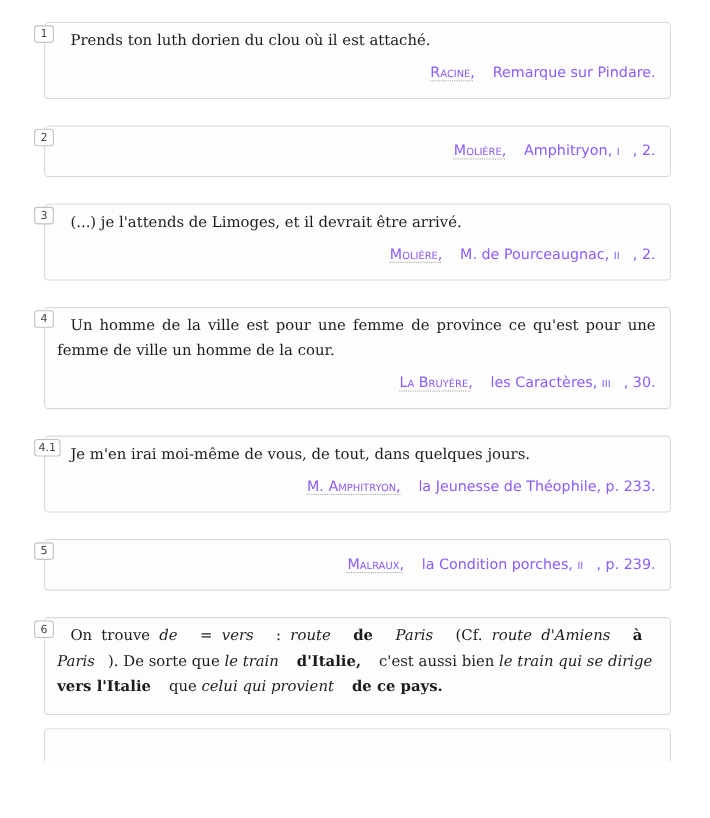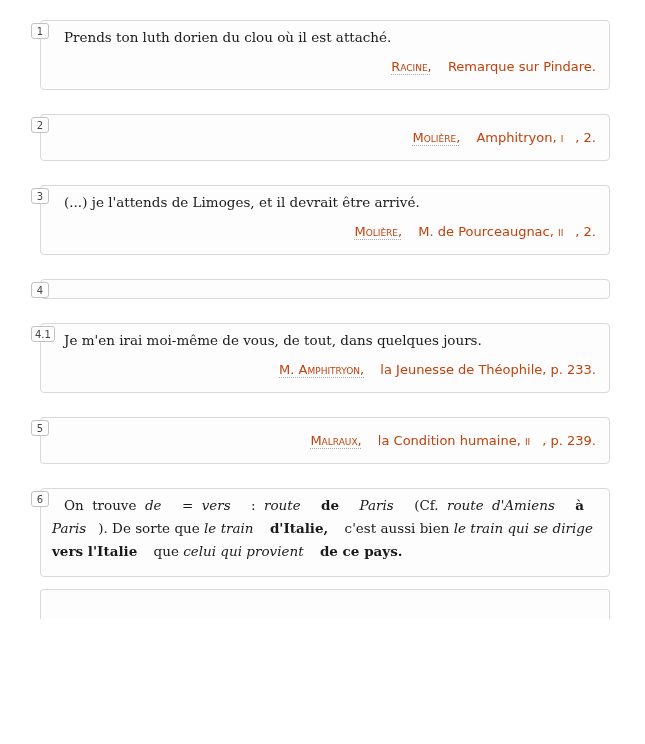--- a/index.html
+++ b/index.html
@@ -48,21 +48,21 @@
     font-size: 13.5px;
     line-height: 23px;
     color: var(--text-color, #1a1a1a);
     text-align: justify;
   }
   .attribution {
     margin: 9px 0 0 0;
     font-family: "DejaVu Sans", sans-serif;
     font-size: 13px;
     line-height: 18px;
-    color: #c2410c;
+    color: #8b5cf6;
     text-align: right;
   }
   .seg-normal { font-style: normal; font-weight: normal; margin-left: 12px; }
   .seg-italic { font-style: italic; }
   .seg-bold   { font-weight: bold; }
   .seg-sc     { font-variant: small-caps; }
   .seg-author {
     font-variant: small-caps;
     text-decoration: underline dotted;
     text-decoration-color: var(--underline-color, #aaaaaa);
@@ -98,31 +98,33 @@
   </section>
 
   <section class="entry">
     <span class="badge">3</span>
     <p class="quote"><span class="seg-normal">(...) je l'attends de Limoges, et il devrait être arrivé.</span></p>
     <p class="attribution"><span class="seg-author">Molière,</span><span class="seg-normal"> M. de Pourceaugnac, </span><span class="seg-sc">ii</span><span class="seg-normal">, 2.</span></p>
   </section>
 
   <section class="entry">
     <span class="badge">4</span>
+    <p class="quote"><span class="seg-normal">Un homme de la ville est pour une femme de province ce qu'est pour une femme de ville un homme de la cour.</span></p>
+    <p class="attribution"><span class="seg-author">La Bruyère,</span><span class="seg-normal"> les Caractères, </span><span class="seg-sc">iii</span><span class="seg-normal">, 30.</span></p>
   </section>
 
   <section class="entry">
     <span class="badge">4.1</span>
     <p class="quote"><span class="seg-normal">Je m'en irai moi-même de vous, de tout, dans quelques jours.</span></p>
     <p class="attribution"><span class="seg-author">M. Amphitryon,</span><span class="seg-normal"> la Jeunesse de Théophile, p. 233.</span></p>
   </section>
 
   <section class="entry">
     <span class="badge">5</span>
-    <p class="attribution"><span class="seg-author">Malraux,</span><span class="seg-normal"> la Condition humaine, </span><span class="seg-sc">ii</span><span class="seg-normal">, p. 239.</span></p>
+    <p class="attribution"><span class="seg-author">Malraux,</span><span class="seg-normal"> la Condition porches, </span><span class="seg-sc">ii</span><span class="seg-normal">, p. 239.</span></p>
   </section>
 
   <section class="entry">
     <span class="badge">6</span>
     <p class="quote"><span class="seg-normal">On trouve </span><span class="seg-italic">de</span><span class="seg-normal"> = </span><span class="seg-italic">vers</span><span class="seg-normal"> : </span><span class="seg-italic">route</span><span class="seg-normal"> </span><span class="seg-bold">de</span><span class="seg-normal"> </span><span class="seg-italic">Paris</span><span class="seg-normal"> (Cf. </span><span class="seg-italic">route d'Amiens</span><span class="seg-normal"> </span><span class="seg-bold">à</span><span class="seg-normal"> </span><span class="seg-italic">Paris</span><span class="seg-normal">). De sorte que </span><span class="seg-italic">le train</span><span class="seg-normal"> </span><span class="seg-bold">d'Italie,</span><span class="seg-normal"> c'est aussi bien </span><span class="seg-italic">le train qui se dirige</span><span class="seg-normal"> </span><span class="seg-bold">vers l'Italie</span><span class="seg-normal"> que </span><span class="seg-italic">celui qui provient</span><span class="seg-normal"> </span><span class="seg-bold">de ce pays.</span></p>
   </section>
 <div class="next-block-partial"></div>
 </div>
 
 </body></html>

